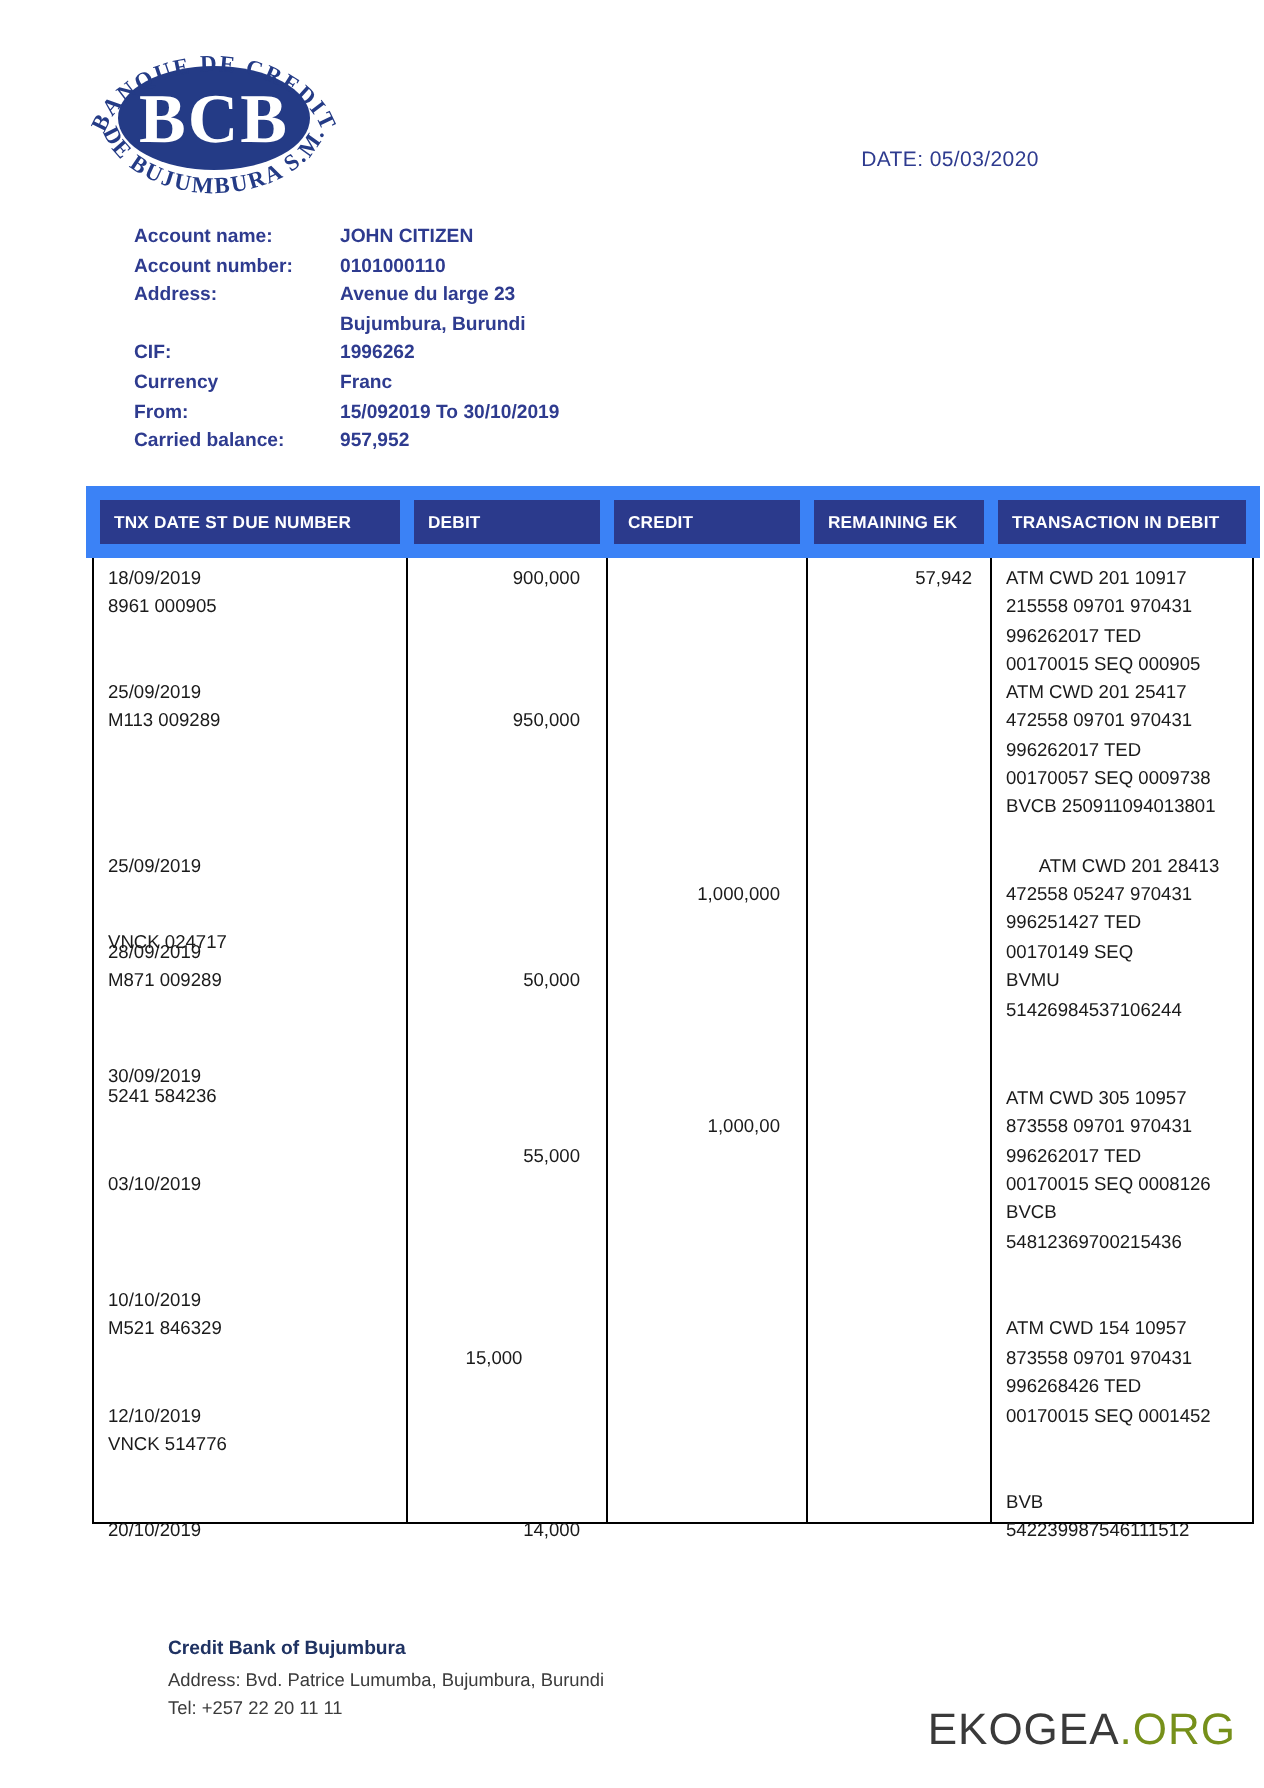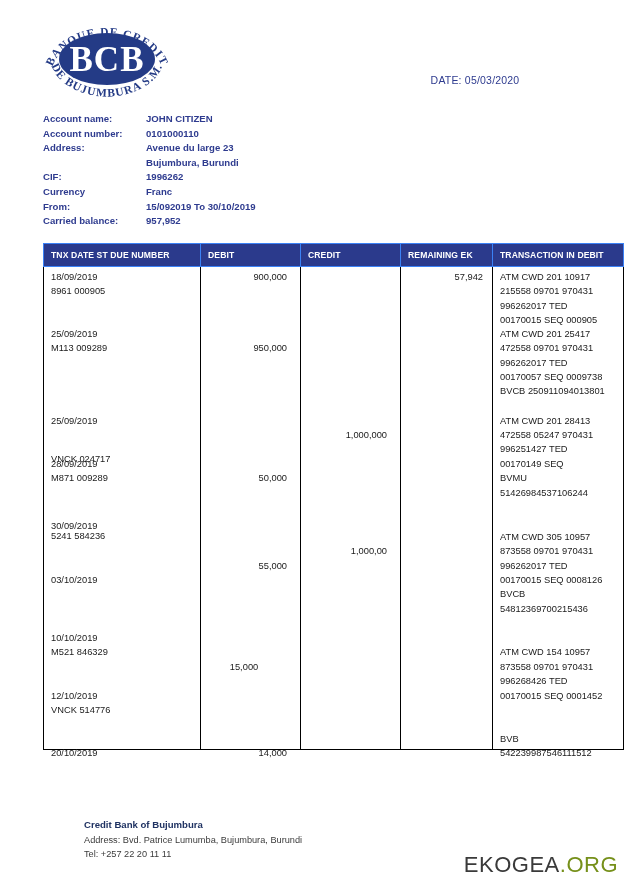--- a/index.html
+++ b/index.html
@@ -57,42 +57,42 @@
   
   .acct-info {
     position: absolute;
     left: 43px;
     top: 112px;
     font-size: 9.6px;
     font-weight: bold;
     color: #2e3b8f;
     line-height: 14.6px;
   }
-  .acct-row { display: flex; }
+  .acct-row { display: flex; margin-left: 24px; }
   .acct-label { width: 103px; flex: 0 0 103px; }
   .acct-value { }
 
   
   .stmt-table {
     position: absolute;
     left: 43px;
     top: 243px;
     width: 546px;
     border-collapse: collapse;
     table-layout: fixed;
     font-size: 9.3px;
   }
   .stmt-table th {
     background: #2b3a8c;
     color: #ffffff;
     font-size: 8.6px;
     font-weight: bold;
     text-align: left;
     padding: 6px 0 6px 7px;
-    border: 1px solid #3b82f6;
+    border: 7px solid #3b82f6;
     letter-spacing: 0.1px;
     white-space: nowrap;
     margin-left: 36px;
   }
   .stmt-table td {
     border: 1px solid #000000;
     vertical-align: top;
     padding: 0;
     height: 482px;
   }
@@ -266,21 +266,21 @@
           <div class="cell-lines" id="col-desc">
               <div class="ln pad-l" style="top: 3px;">ATM CWD 201 10917</div>
               <div class="ln pad-l" style="top: 17px;">215558 09701 970431</div>
               <div class="ln pad-l" style="top: 32px;">996262017 TED</div>
               <div class="ln pad-l" style="top: 46px;">00170015 SEQ 000905</div>
               <div class="ln pad-l" style="top: 60px;">ATM CWD 201 25417</div>
               <div class="ln pad-l" style="top: 74px;">472558 09701 970431</div>
               <div class="ln pad-l" style="top: 89px;">996262017 TED</div>
               <div class="ln pad-l" style="top: 103px;">00170057 SEQ 0009738</div>
               <div class="ln pad-l" style="top: 117px;">BVCB 250911094013801</div>
-              <div class="ln pad-l" style="top: 147px;">ATM CWD 201 28413</div>
+              <div class="ln pad-l" style="top: 147px; text-align: center;">ATM CWD 201 28413</div>
               <div class="ln pad-l" style="top: 161px;">472558 05247 970431</div>
               <div class="ln pad-l" style="top: 175px;">996251427 TED</div>
               <div class="ln pad-l" style="top: 190px;">00170149 SEQ</div>
               <div class="ln pad-l" style="top: 204px;">BVMU</div>
               <div class="ln pad-l" style="top: 219px;">51426984537106244</div>
               <div class="ln pad-l" style="top: 263px;">ATM CWD 305 10957</div>
               <div class="ln pad-l" style="top: 277px;">873558 09701 970431</div>
               <div class="ln pad-l" style="top: 292px;">996262017 TED</div>
               <div class="ln pad-l" style="top: 306px;">00170015 SEQ 0008126</div>
               <div class="ln pad-l" style="top: 320px;">BVCB</div>

